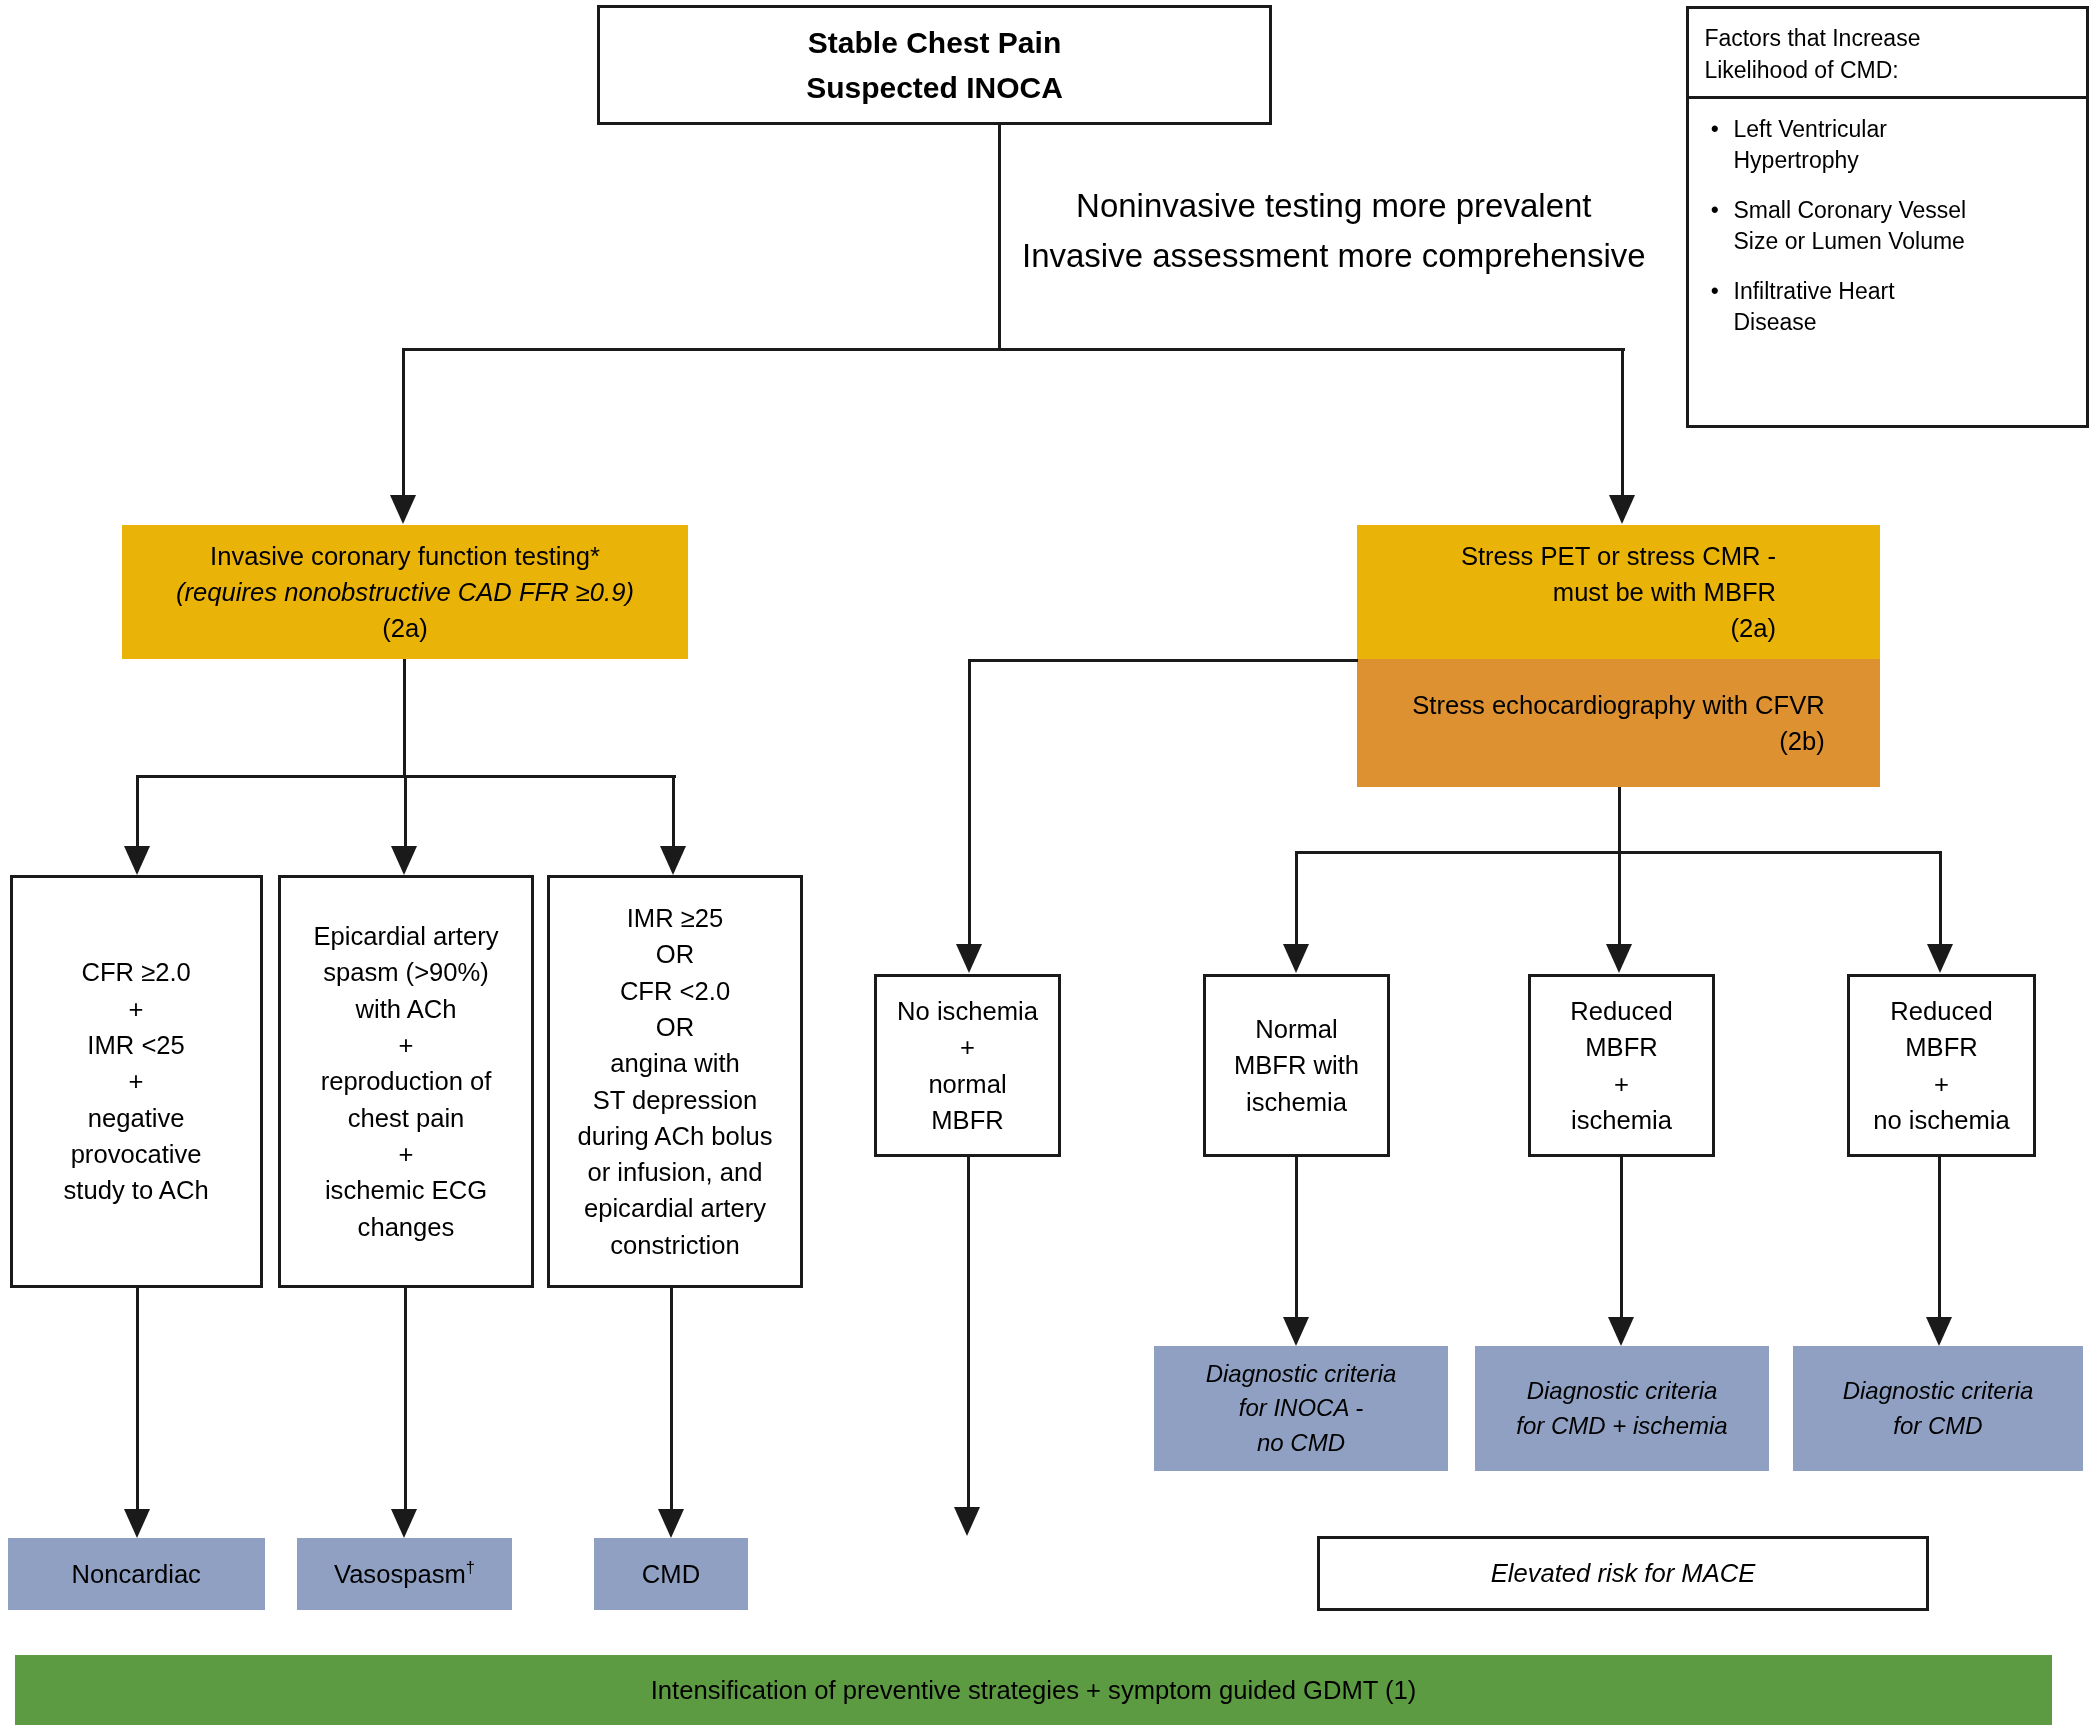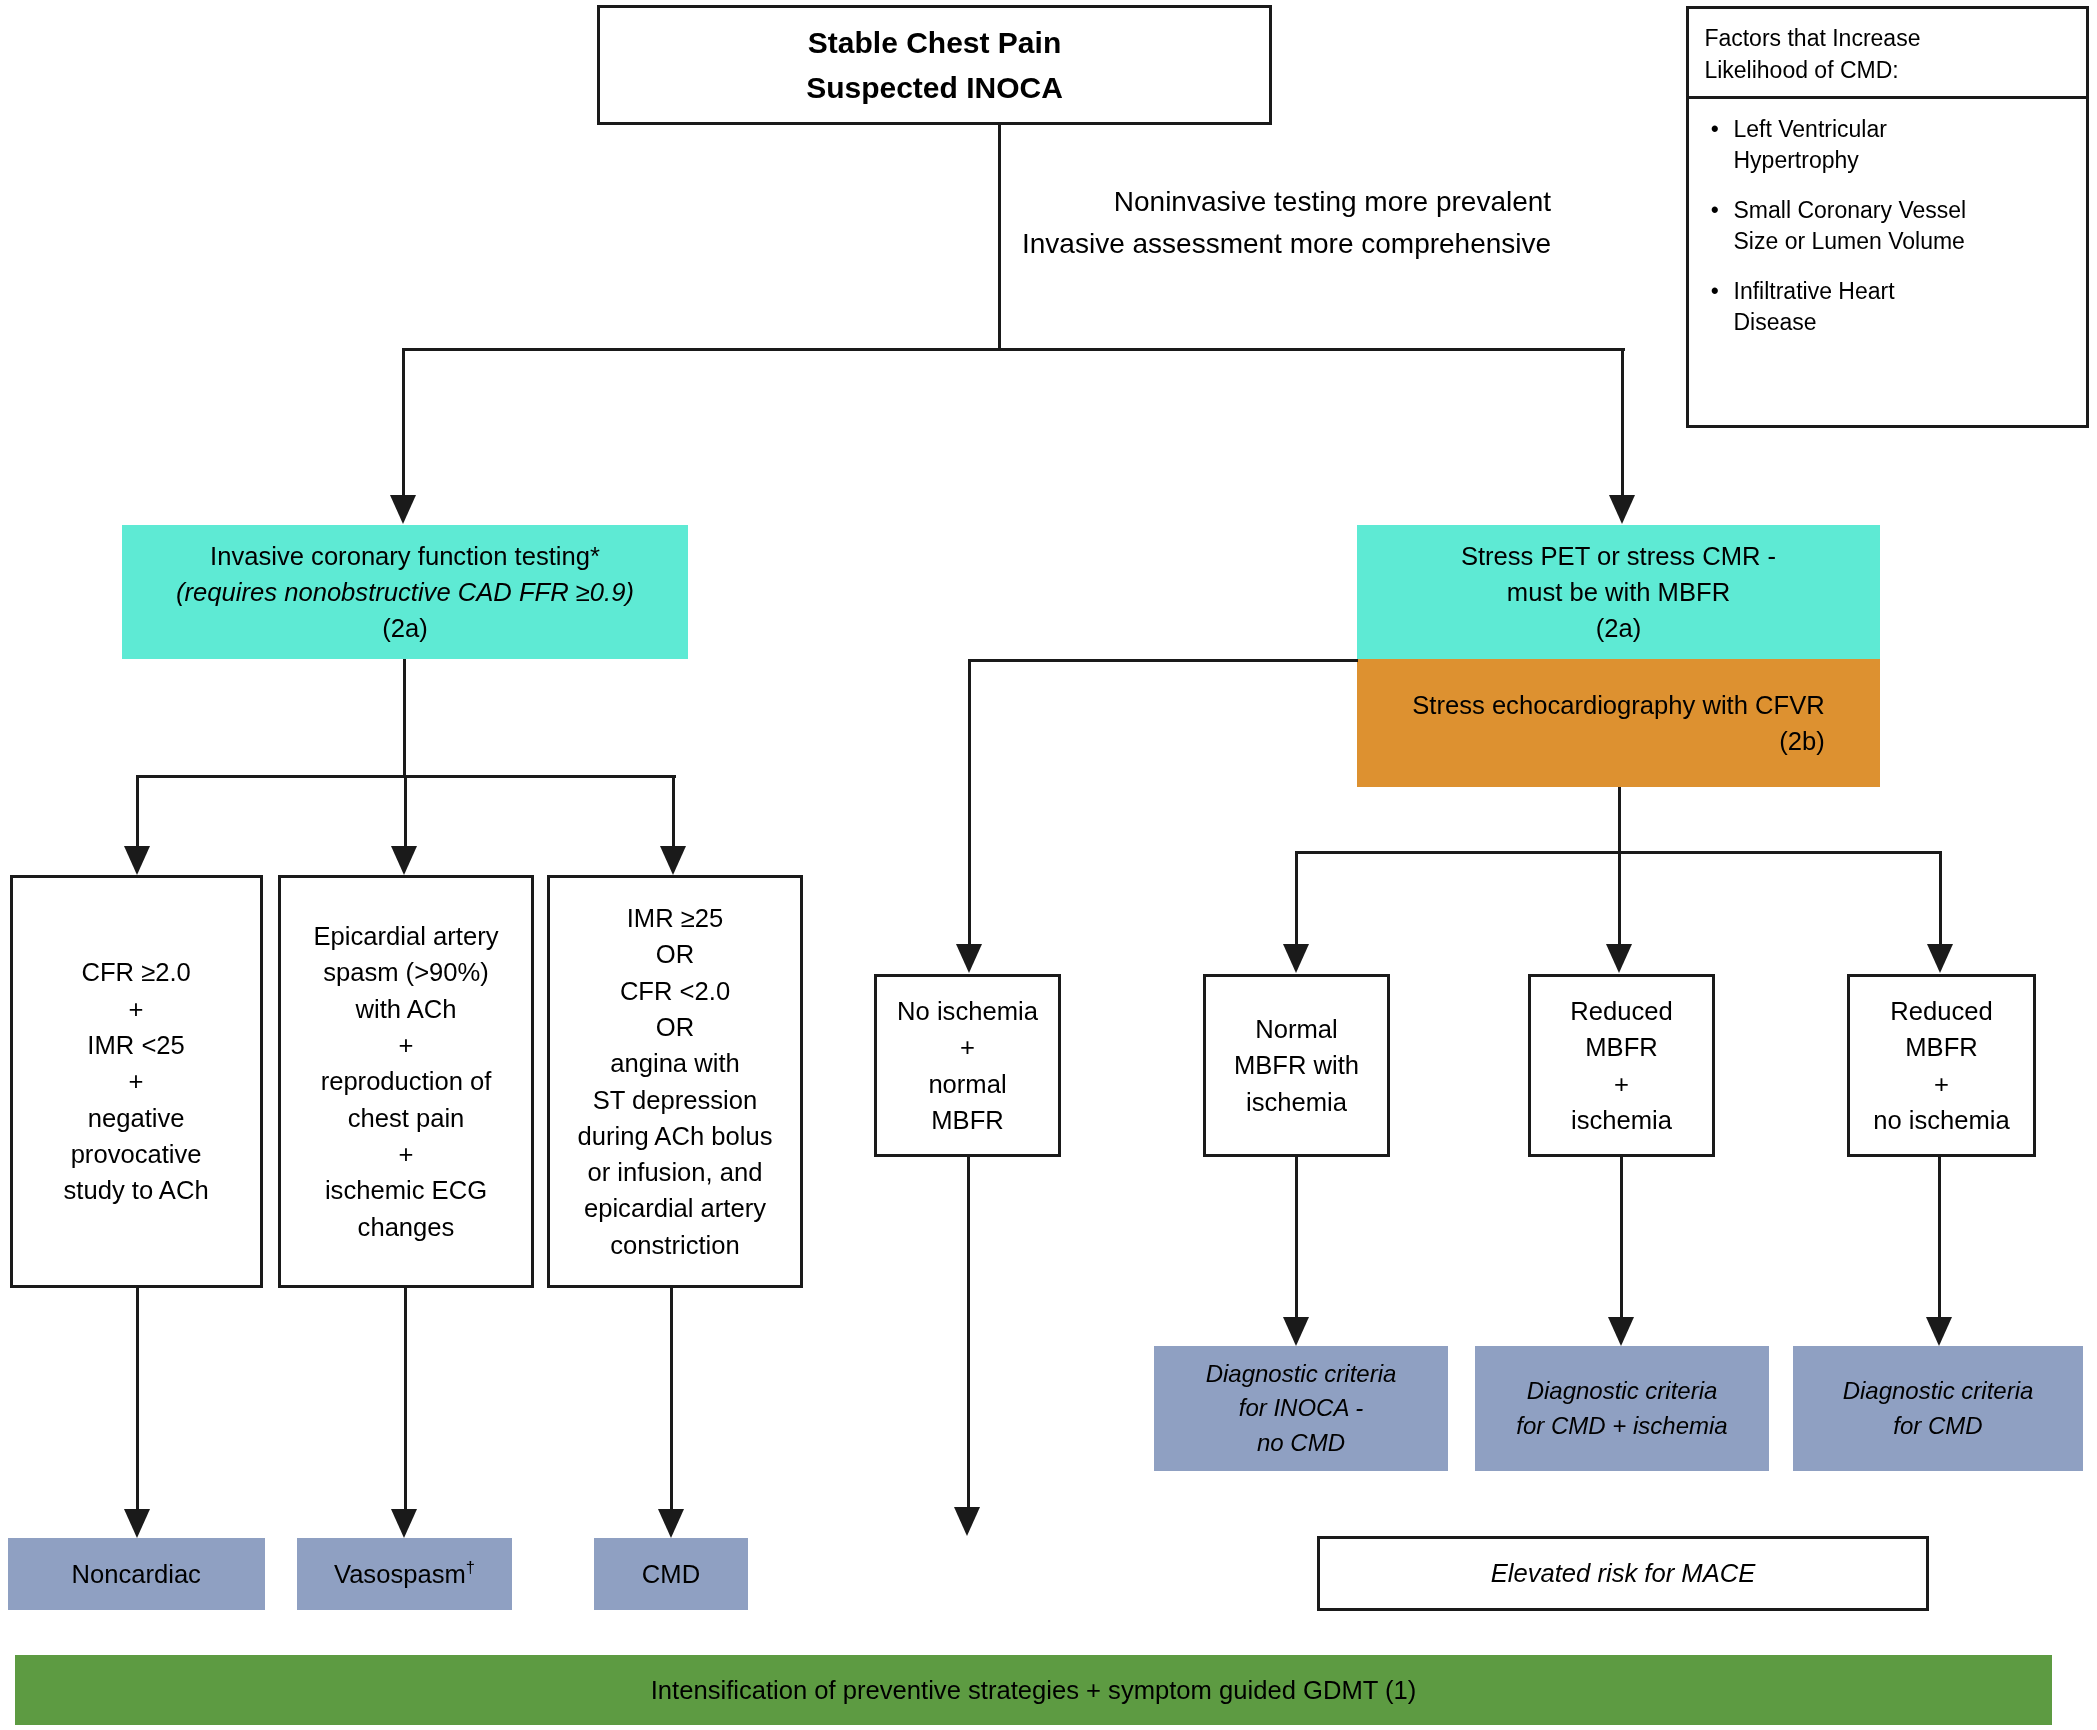--- a/index.html
+++ b/index.html
@@ -3,21 +3,21 @@
 <meta charset="utf-8">
 <style>
   html,body { margin:0; padding:0; background:#ffffff; }
   body { font-family:"Liberation Sans", sans-serif; color:#000; }
   #canvas { position:relative; width:2097px; height:1731px; background:#fff; overflow:hidden; }
 
   .box { position:absolute; box-sizing:border-box; display:flex; flex-direction:column;
          align-items:center; justify-content:center; text-align:center; }
   .wbox   { background:#fff; border:3.2px solid #1a1a1a; }
   .wbox6  { background:#fff; border:3.8px solid #1a1a1a; }
-  .ybox   { background:#5eead4; }
+  .ybox   { background:#eab308;text-align:right; }
   .obox   { background:#dd9130;text-align:right; }
   .bbox   { background:#8fa0c2; }
   .gbar   { background:#5d9b42; }
 
   .preline { white-space:pre-line; }
   .f-top  { font-size:30px; font-weight:bold; line-height:1.5; }
   .f-std  { font-size:25.6px; line-height:1.42; }
   .f-ital { font-style:italic; }
   .f-diag { font-size:24px; font-style:italic; line-height:1.42; }
 
@@ -30,21 +30,21 @@
 
   
   .factors { position:absolute; box-sizing:border-box; background:#fff; border:3.2px solid #1a1a1a; }
   .factors-title { font-size:23px; line-height:1.4; padding:12.8px 15.4px 9px 15.4px; white-space:pre-line; }
   .factors-divider { border-top:3.2px solid #1a1a1a; }
   .factors-list { list-style:none; margin:15.4px 0 0 0; padding:0 12.8px 0 11.5px; }
   .factors-list li { position:relative; padding-left:33px; font-size:23px; line-height:1.35;
                      margin-bottom:19px; white-space:pre-line; text-align:left; }
   .factors-list li::before { content:"•"; position:absolute; left:10.2px; top:0; font-size:23px; }
 
-  .note { position:absolute; font-size:28px; line-height:1.5; white-space:pre-line; text-align:right; }
+  .note { position:absolute; font-size:33px; line-height:1.5; white-space:pre-line; text-align:center; }
 
   sup.dagger { font-size:16.6px; vertical-align:super; line-height:0; }
 </style>
 </head>
 <body>
 
 <div id="canvas">
 
   <div class="box wbox6 f-top" style="left:597px;top:5.1px;width:675px;height:120px">
     <span class="preline">Stable Chest Pain

